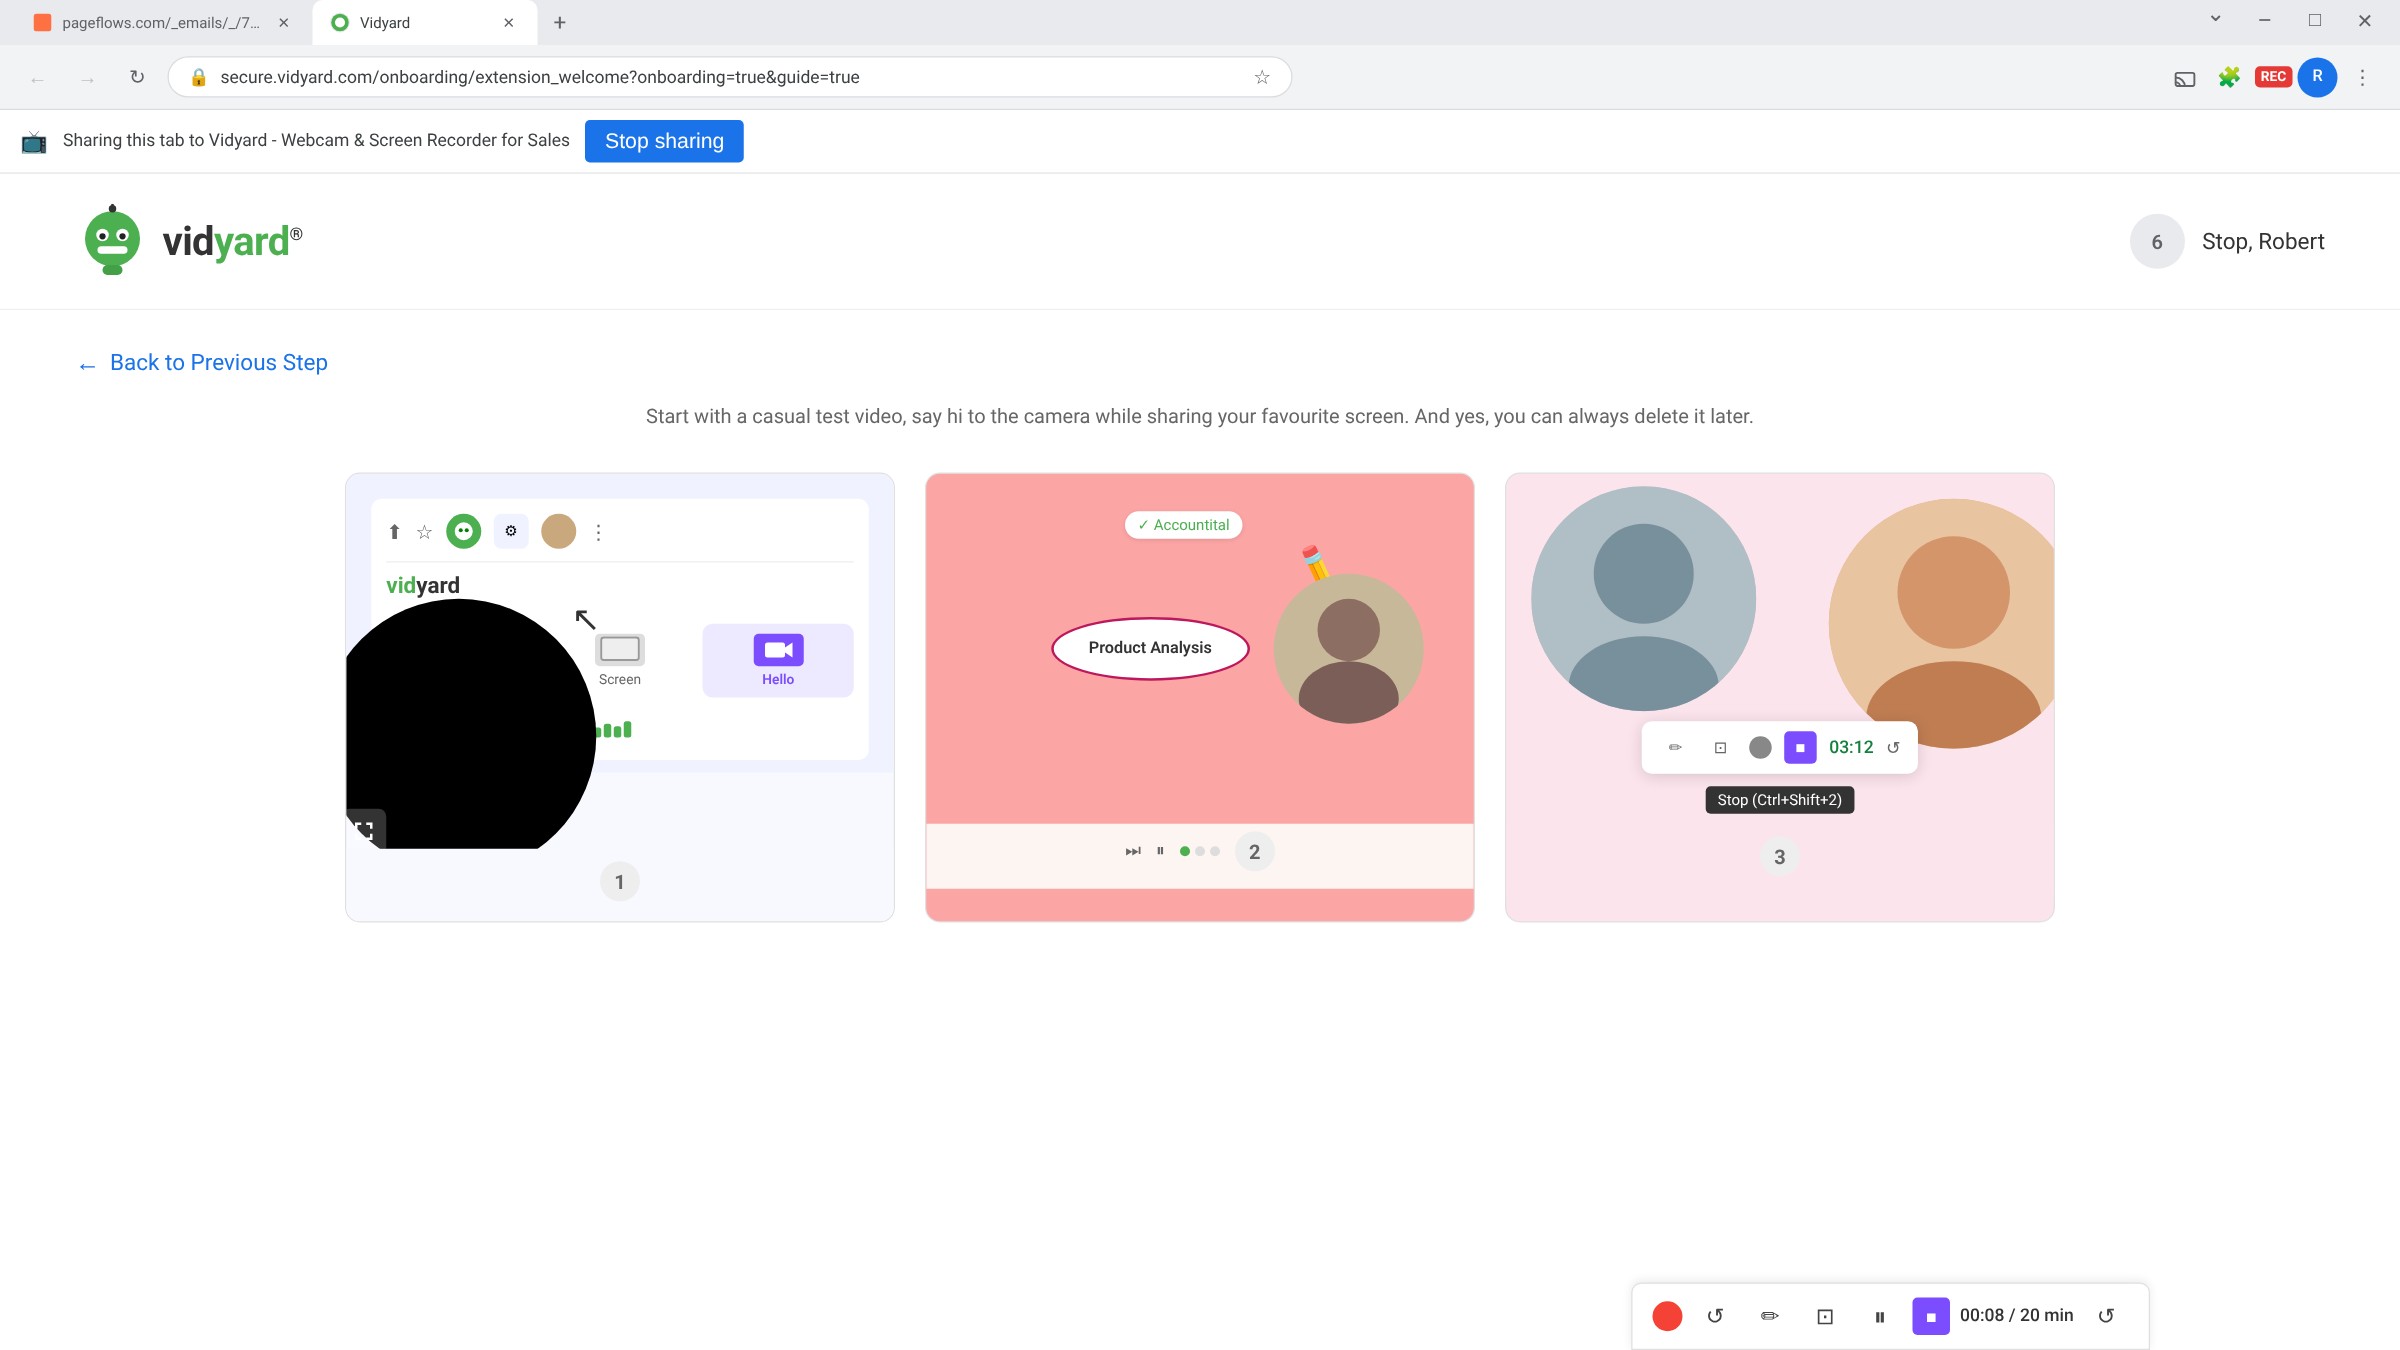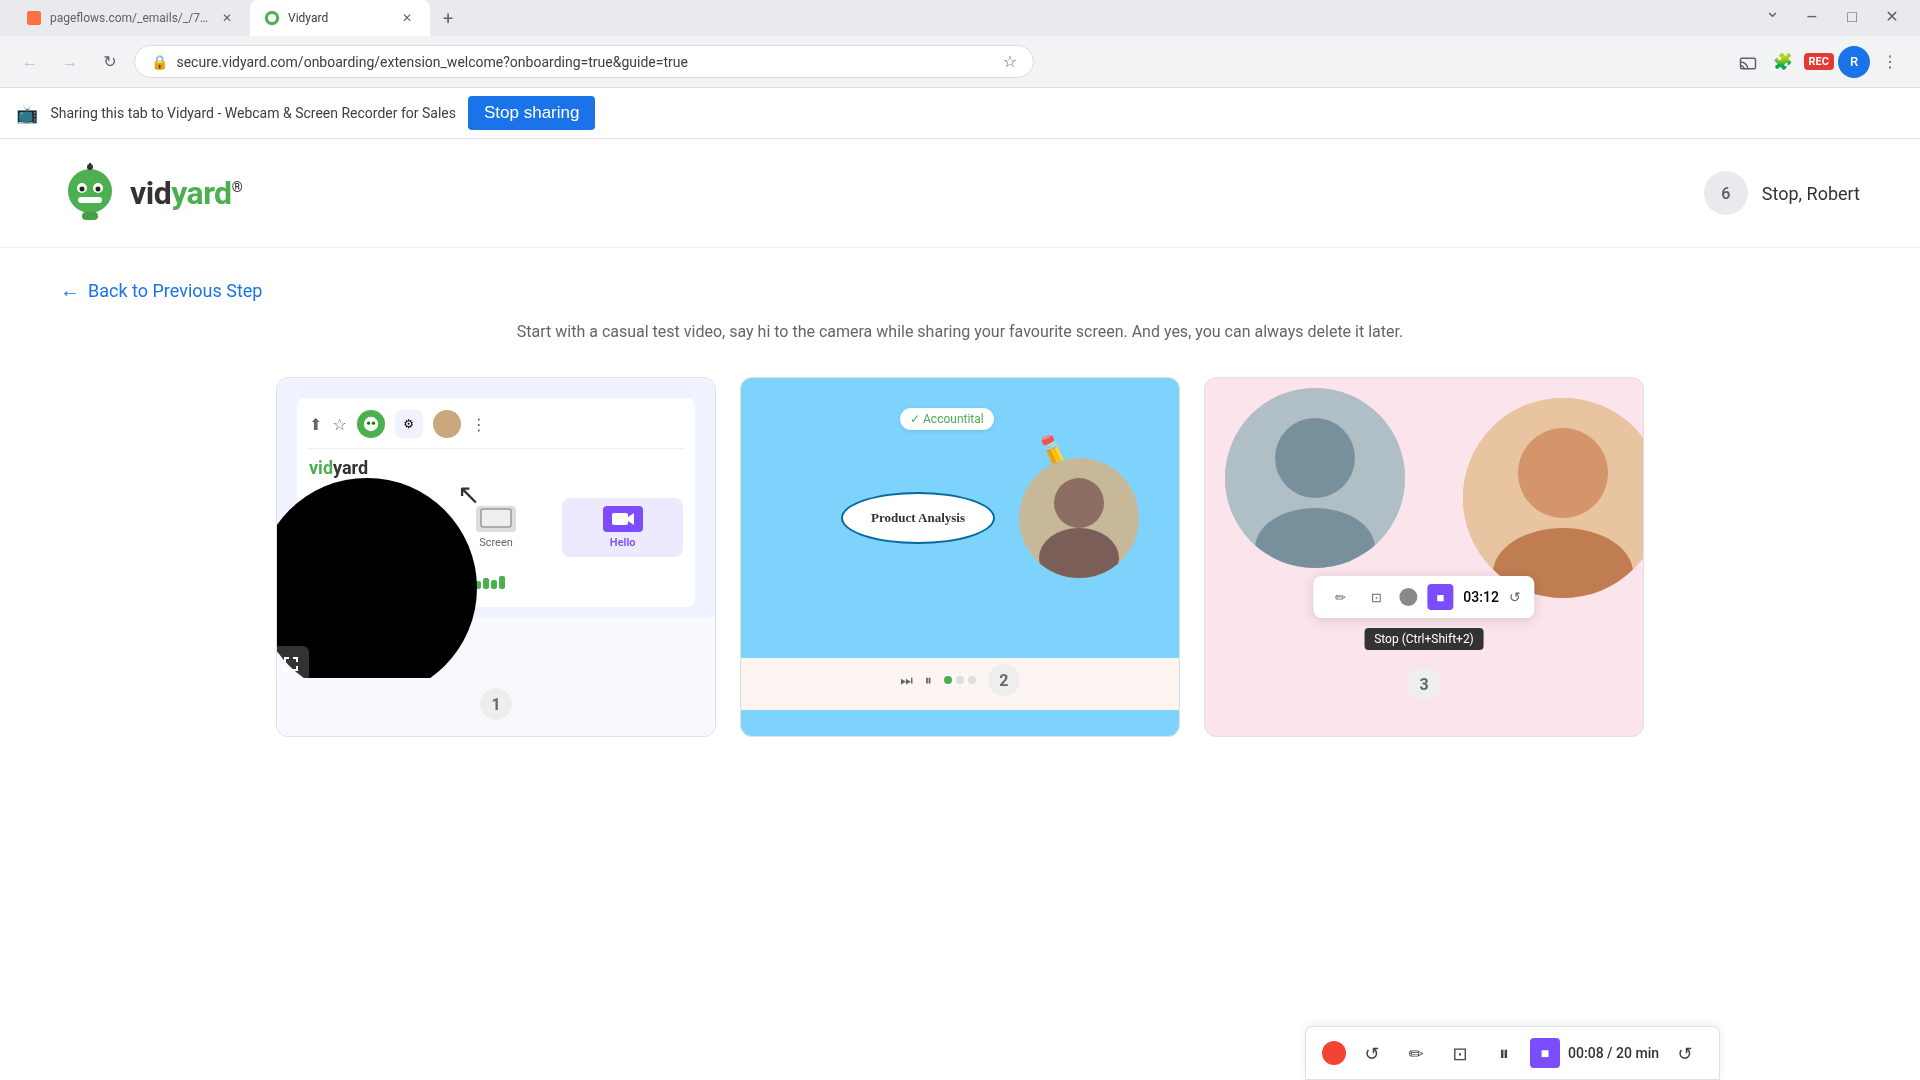--- a/index.html
+++ b/index.html
@@ -77,37 +77,37 @@
     .mode-option.active .mode-label { color: #7c4dff; font-weight: 600; }
     .audio-test-bar { display: flex; align-items: center; gap: 8px; padding: 6px 0; }
     .audio-label { font-size: 11px; color: #666; }
     .audio-bars { display: flex; gap: 2px; align-items: flex-end; }
     .audio-bar { width: 6px; background: #4caf50; border-radius: 2px; }
 
     .black-circle { width: 220px; height: 220px; border-radius: 50%; background: #000; position: absolute; left: -20px; bottom: -20px; z-index: 2; }
     .expand-btn { position: absolute; bottom: 16px; left: 16px; z-index: 3; width: 36px; height: 36px; background: rgba(255,255,255,0.2); border-radius: 6px; display: flex; align-items: center; justify-content: center; color: #fff; font-size: 14px; cursor: pointer; }
 
     
-    .card-2 { background: #7dd3fc; }
+    .card-2 { background: #fca5a5; }
     .card-2-content { display: flex; align-items: center; justify-content: center; height: 280px; position: relative; overflow: hidden; padding: 20px; }
-    .pa-oval { border: 2px solid #0369a1; border-radius: 50%; padding: 16px 28px; background: #fff; font-family: Liberation Serif, serif; }
+    .pa-oval { border: 2px solid #be185d; border-radius: 50%; padding: 16px 28px; background: #fff; }
     .pa-title { font-size: 13px; font-weight: 600; color: #333; }
     .pa-checkmark { position: absolute; top: 30px; left: 50%; transform: translateX(-60px); background: #fff; border-radius: 20px; padding: 4px 10px; font-size: 12px; color: #4caf50; box-shadow: 0 1px 4px rgba(0,0,0,0.1); white-space: nowrap; }
     .pa-pencil { position: absolute; right: 100px; top: 60px; font-size: 36px; color: #1565c0; transform: rotate(20deg); }
     .pa-person-photo { width: 120px; height: 120px; border-radius: 50%; background: #c8b89a; position: absolute; right: 40px; top: 50%; transform: translateY(-50%); overflow: hidden; display: flex; align-items: center; justify-content: center; }
 
     
     .card-3 { background: #fce4ec; }
     .card-3-content { height: 280px; position: relative; display: flex; align-items: center; justify-content: center; overflow: hidden; }
 
     .recording-toolbar { position: absolute; bottom: 40px; left: 50%; transform: translateX(-50%); background: #fff; border-radius: 8px; padding: 8px 14px; display: flex; align-items: center; gap: 10px; box-shadow: 0 2px 12px rgba(0,0,0,0.15); z-index: 5; white-space: nowrap; }
     .rec-tool-icon { width: 26px; height: 26px; border-radius: 50%; display: flex; align-items: center; justify-content: center; cursor: pointer; font-size: 13px; color: #666; }
     .rec-tool-icon.stop { background: #7c4dff; color: #fff; border-radius: 4px; }
     .rec-tool-circle { width: 18px; height: 18px; border-radius: 50%; background: #888; }
-    .rec-time { font-size: 14px; font-weight: 500; color: #000000; }
+    .rec-time { font-size: 14px; font-weight: 500; color: #15803d; }
     .rec-refresh { font-size: 14px; color: #666; cursor: pointer; }
 
     .stop-tooltip { position: absolute; bottom: -10px; left: 50%; transform: translateX(-50%) translateY(100%); background: #333; color: #fff; border-radius: 4px; padding: 4px 10px; font-size: 12px; white-space: nowrap; }
 
     
     .bottom-toolbar { position: fixed; bottom: 0; right: 0; left: auto; display: flex; align-items: center; gap: 8px; background: #fff; border: 1px solid #e0e0e0; border-radius: 8px 8px 0 0; padding: 8px 16px; box-shadow: 0 -2px 8px rgba(0,0,0,0.08); }
     .bt-icon { width: 36px; height: 36px; border-radius: 50%; display: flex; align-items: center; justify-content: center; cursor: pointer; font-size: 16px; color: #444; }
     .bt-icon.record { width: 24px; height: 24px; border-radius: 50%; background: #f44336; }
     .bt-icon.stop-btn { width: 30px; height: 30px; border-radius: 4px; background: #7c4dff; display: flex; align-items: center; justify-content: center; color: #fff; font-size: 14px; }
     .bt-time { font-size: 14px; font-weight: 500; color: #333; white-space: nowrap; }

